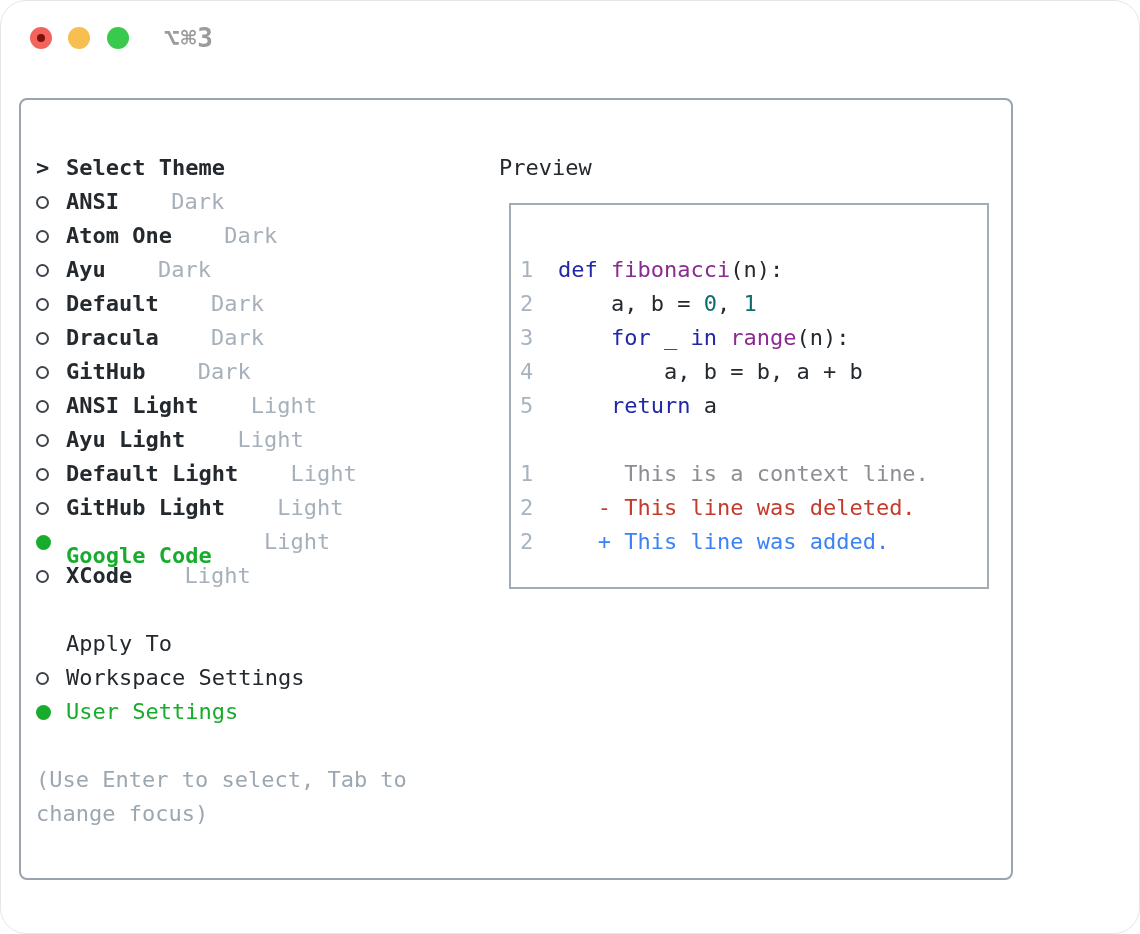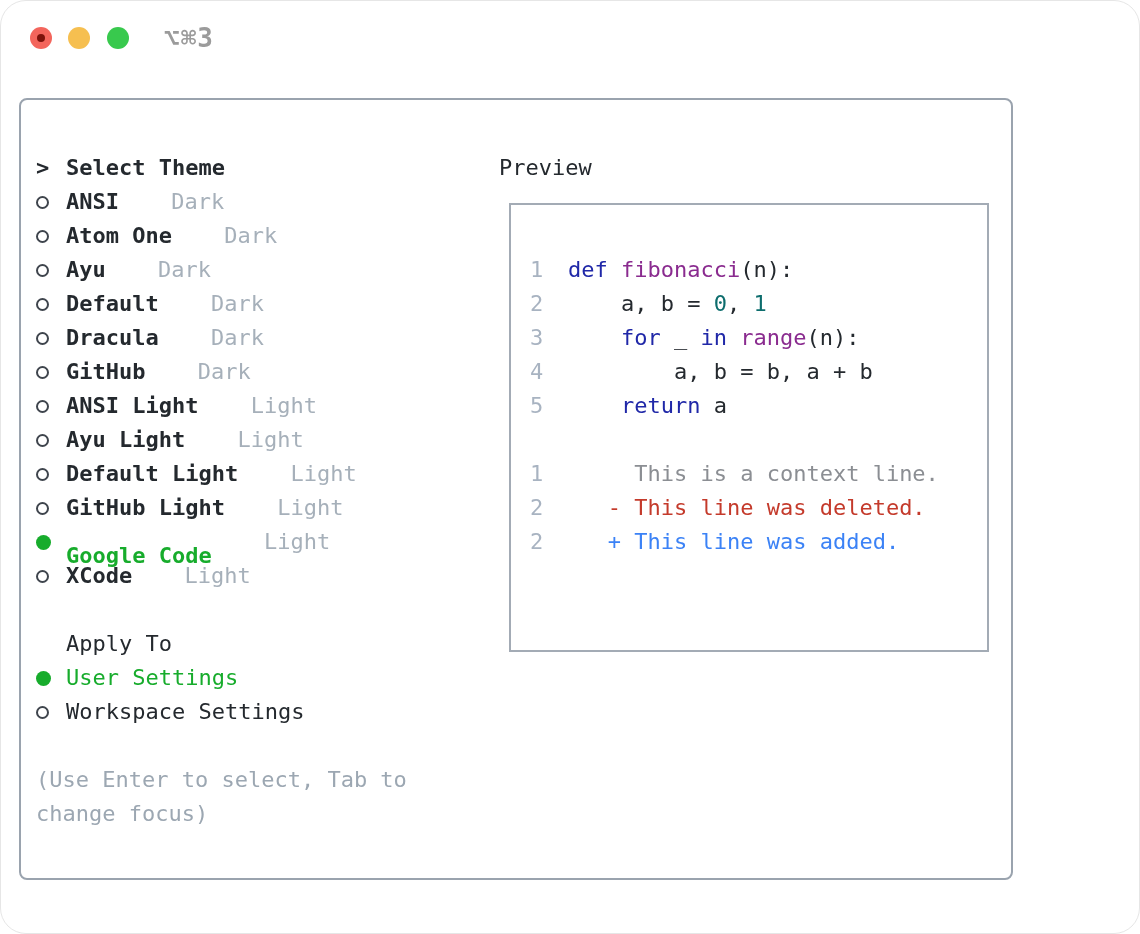--- a/index.html
+++ b/index.html
@@ -53,25 +53,25 @@
     position:absolute;left:15px;top:663px;width:400px;
     font-size:22px;line-height:34px;color:#9ca7b2;
   }
   
   .preview-title{
     position:absolute;left:478px;top:51px;height:34px;line-height:34px;
     font-size:22px;font-weight:normal;color:#24292e;
   }
   .preview-box{
     position:absolute;left:488px;top:103px;
-    width:480px;height:449px;
+    width:480px;height:386px;
     box-sizing:border-box;
     border:2px solid #a3abb5;
     background:#fff;
-    padding:48px 0 0 19px;
+    padding:48px 0 0 9px;
     overflow:hidden;
   }
   .prow{height:34px;line-height:34px;font-size:22px;white-space:pre;}
   .ln{display:inline-block;width:38px;color:#a8b3c1;white-space:pre;}
   .c-keyword{color:#2028a8;}
   .c-function{color:#8a2b8f;}
   .c-literal{color:#0d6d6d;}
   .c-plain{color:#24292e;}
   .c-context{color:#8b8e93;}
   .c-deleted{color:#c43a2b;}
@@ -105,22 +105,22 @@
         <div class="row"><span class="marker"><span class="circle"></span></span><span class="t-name">Ayu Light</span><span class="t-variant"> Light</span></div>
         <div class="row"><span class="marker"><span class="circle"></span></span><span class="t-name">Default Light</span><span class="t-variant"> Light</span></div>
         <div class="row"><span class="marker"><span class="circle"></span></span><span class="t-name">GitHub Light</span><span class="t-variant"> Light</span></div>
         <div class="row"><span class="marker"><span class="circle filled"></span></span><span class="t-name sel">Google Code</span><span class="t-variant"> Light</span></div>
         <div class="row"><span class="marker"><span class="circle"></span></span><span class="t-name">XCode</span><span class="t-variant"> Light</span></div>
       </div>
 
     <div class="apply-block">
       <div class="apply-title">Apply To</div>
       <div id="apply-list">
+          <div class="row"><span class="marker"><span class="circle"></span></span><span class="opt-label">Workspace Settings</span></div>
           <div class="row"><span class="marker"><span class="circle filled"></span></span><span class="opt-label sel">User Settings</span></div>
-          <div class="row"><span class="marker"><span class="circle"></span></span><span class="opt-label">Workspace Settings</span></div>
         </div>
     </div>
 
     <div class="hint">(Use Enter to select, Tab to change focus)</div>
 
     <div class="preview-title">Preview</div>
 
     <div class="preview-box">
       <div id="preview-rows">
           <div class="prow"><span class="ln">1</span><span class="c-keyword">def </span><span class="c-function">fibonacci</span><span class="c-plain">(n):</span></div>

